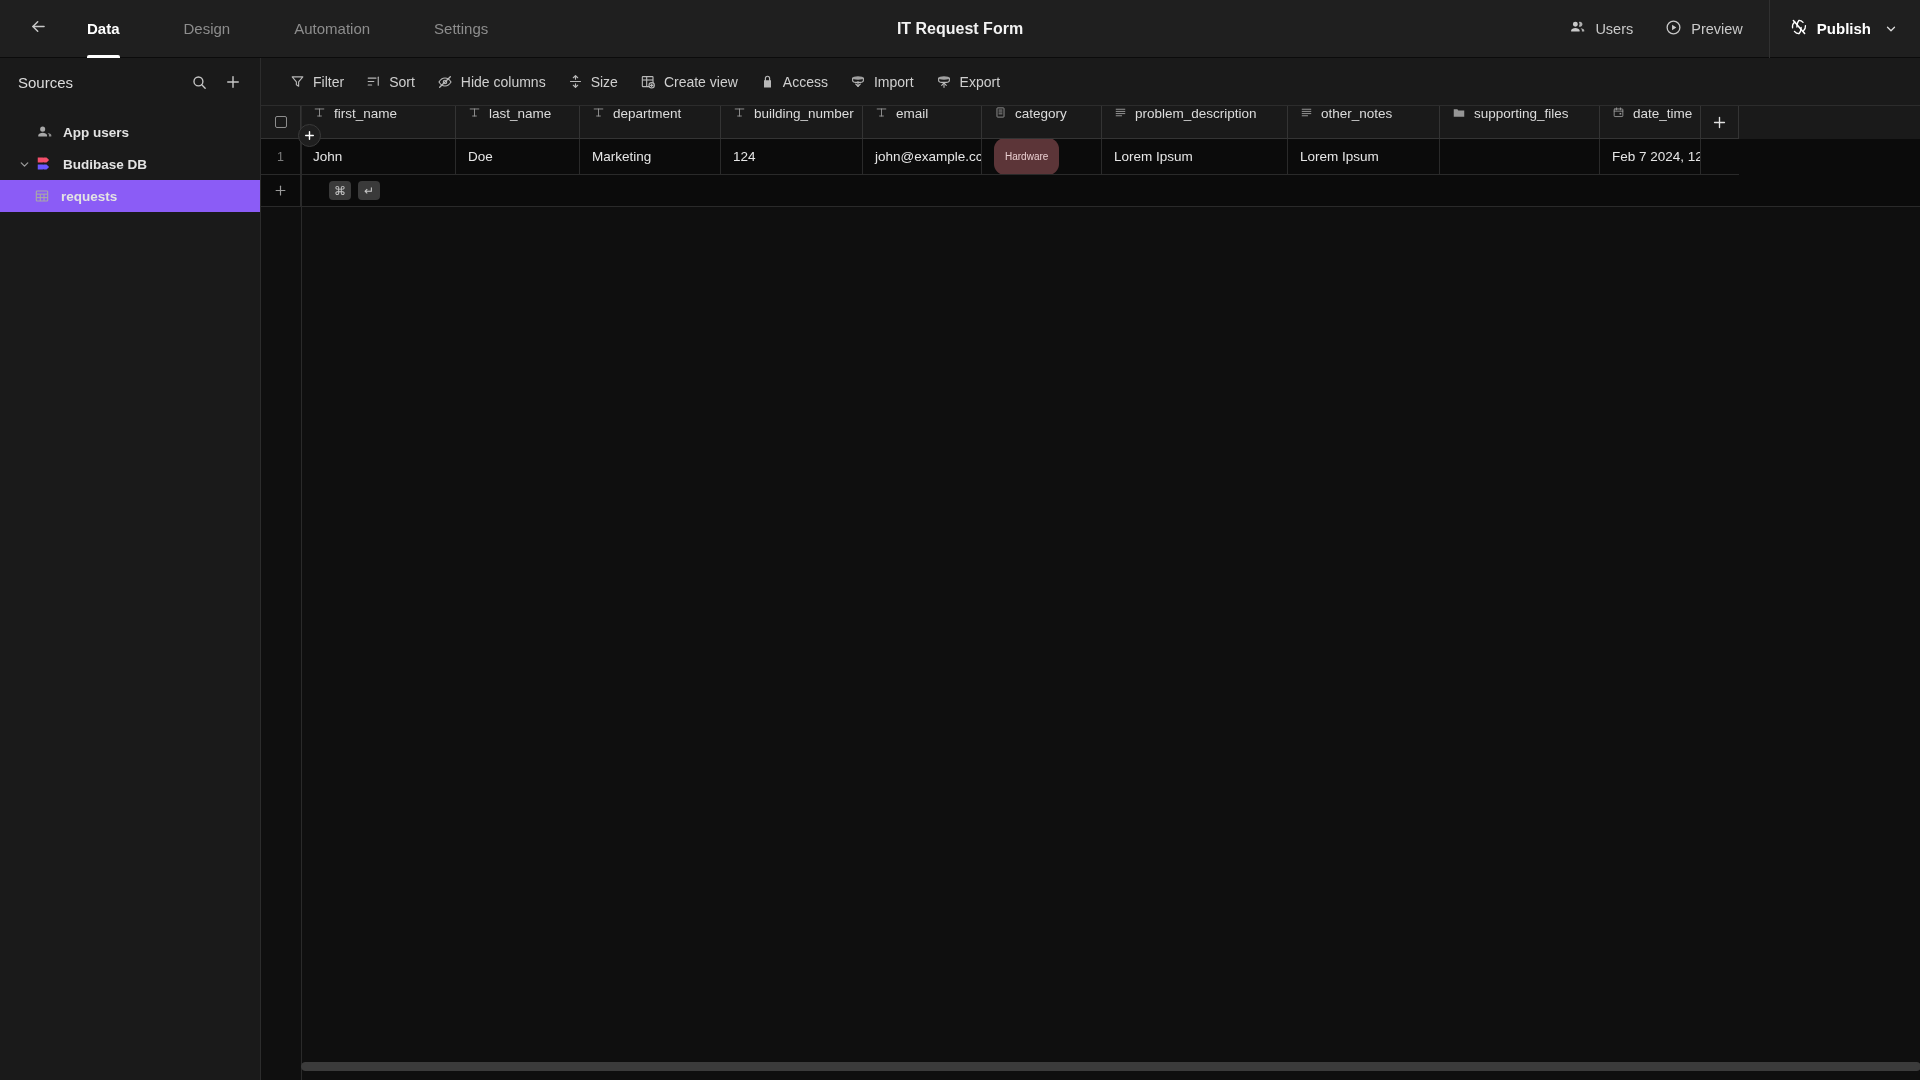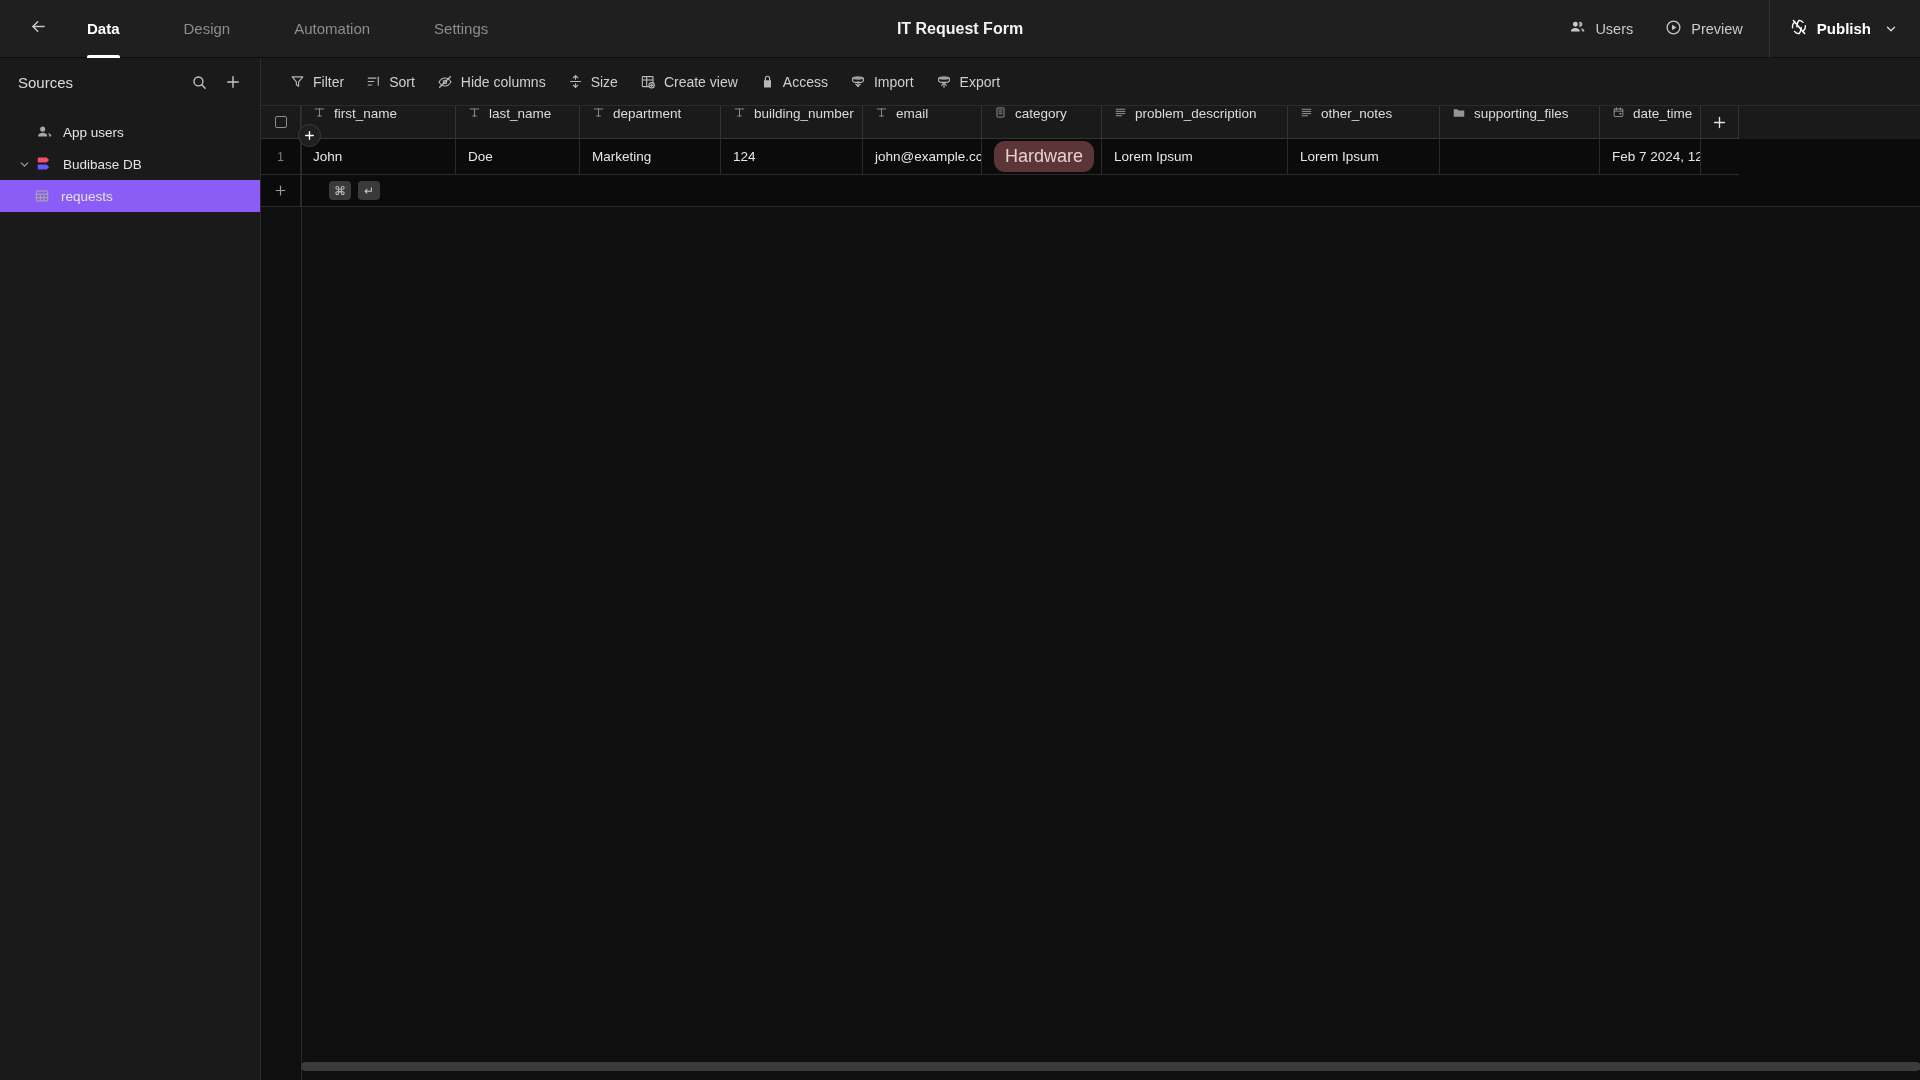--- a/index.html
+++ b/index.html
@@ -69,21 +69,21 @@
     height: 48px; display: flex; align-items: center;
     padding: 0 18px 0 18px;
   }
   .sources-title { font-size: 15px; color: #dcdcdc; font-weight: 400; }
   .sources-actions { margin-left: auto; display: flex; align-items: center; gap: 16px; }
   .sources-actions .ic { color: #c6c6c6; cursor: pointer; display: flex; }
   .src-list { padding-top: 10px; }
   .src-row {
     display: flex; align-items: center; height: 32px;
     padding-left: 18px; font-size: 13.5px; color: #e3e3e3;
-    cursor: pointer; font-weight: 400;
+    cursor: pointer; font-weight: 700;
   }
   .src-row .chev { width: 18px; display: flex; align-items: center; color: #9a9a9a; }
   .src-row .spacer { width: 18px; }
   .src-row .licon { width: 27px; display: flex; align-items: center; color: #a8a8a8; }
   .src-row.sub { padding-left: 34px; }
   .src-row.selected { background: #8b5cf6; }
 
   
   .main { flex: 1; display: flex; flex-direction: column; background: #bef264; min-width: 0; }
   .gridtoolbar {
@@ -131,23 +131,23 @@
     padding: 0 12px; font-size: 13.5px; color: #e6e6e6;
     background: #0b0b0b; overflow: hidden; white-space: nowrap;
   }
   .rowgutter {
     width: 40px; flex: 0 0 40px; display: flex; align-items: center;
     justify-content: center; border-right: 1px solid #2a2a2a;
     border-bottom: 1px solid #2a2a2a; background: #0b0b0b;
     color: #7d7d7d; font-size: 12.5px;
   }
   .badge {
-    display: inline-flex; align-items: center; height: 31px;
+    display: inline-flex; align-items: center; height: 37px;
     padding: 0 11px; border-radius: 11px;
-    background: #5c3538; color: #e9cfd0; font-size: 18px;
+    background: #5c3538; color: #e9cfd0; font-size: 10px;
   }
 
   .new-row { display: flex; height: 32px; background: #0b0b0b; }
   .newrow-gutter {
     width: 40px; flex: 0 0 40px; display: flex; align-items: center;
     justify-content: center; border-right: 1px solid #2a2a2a;
     border-bottom: 1px solid #2a2a2a; background: #0b0b0b;
     color: #9a9a9a; cursor: pointer;
   }
   .newrow-body {

